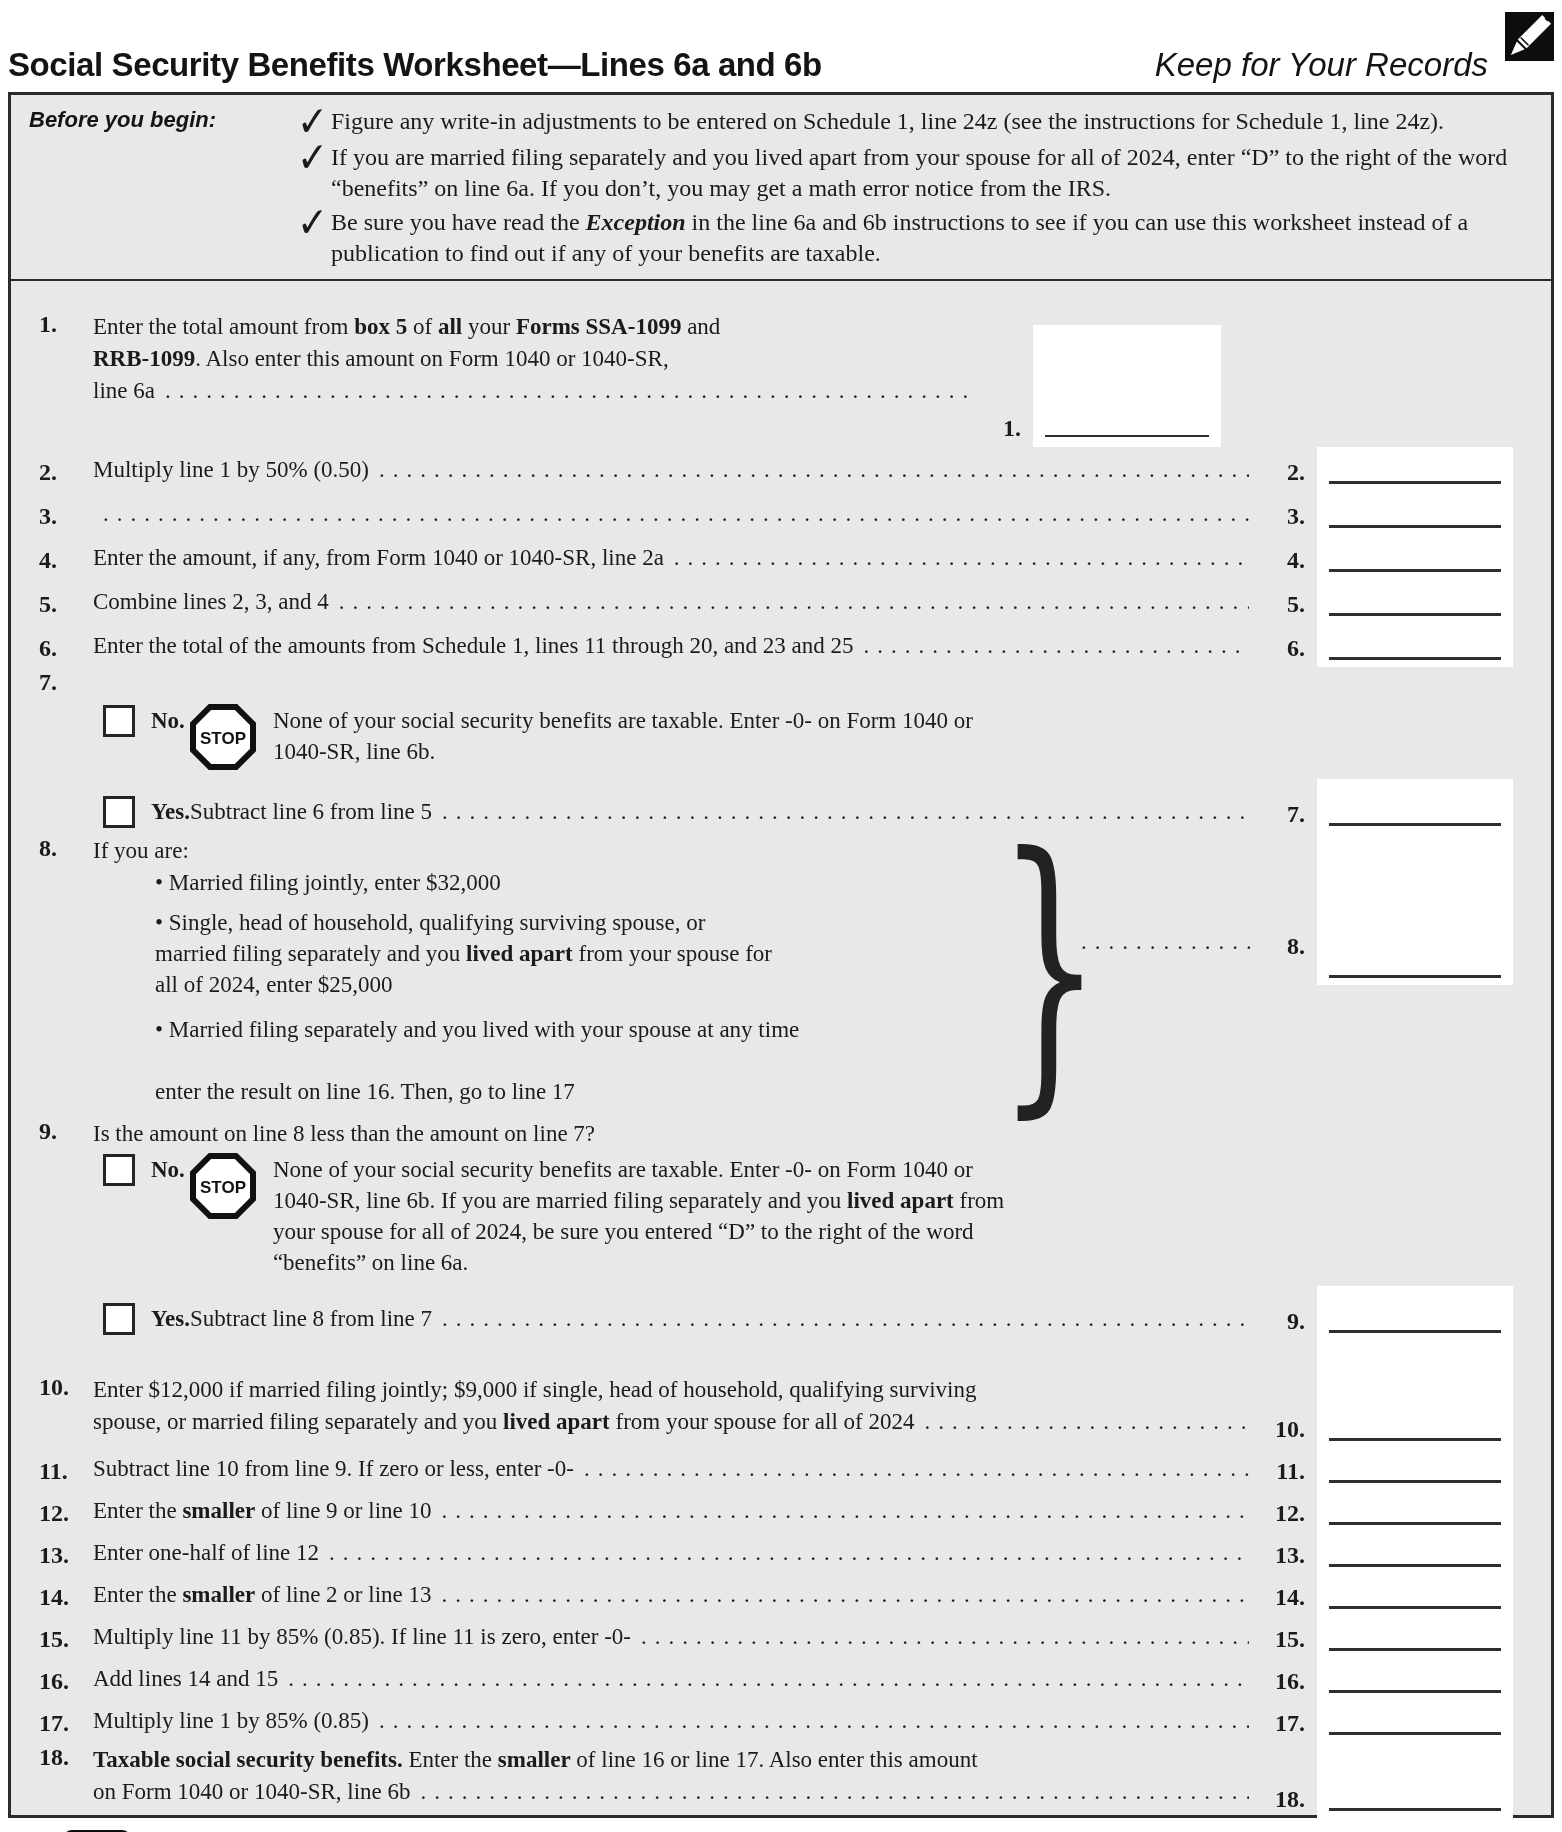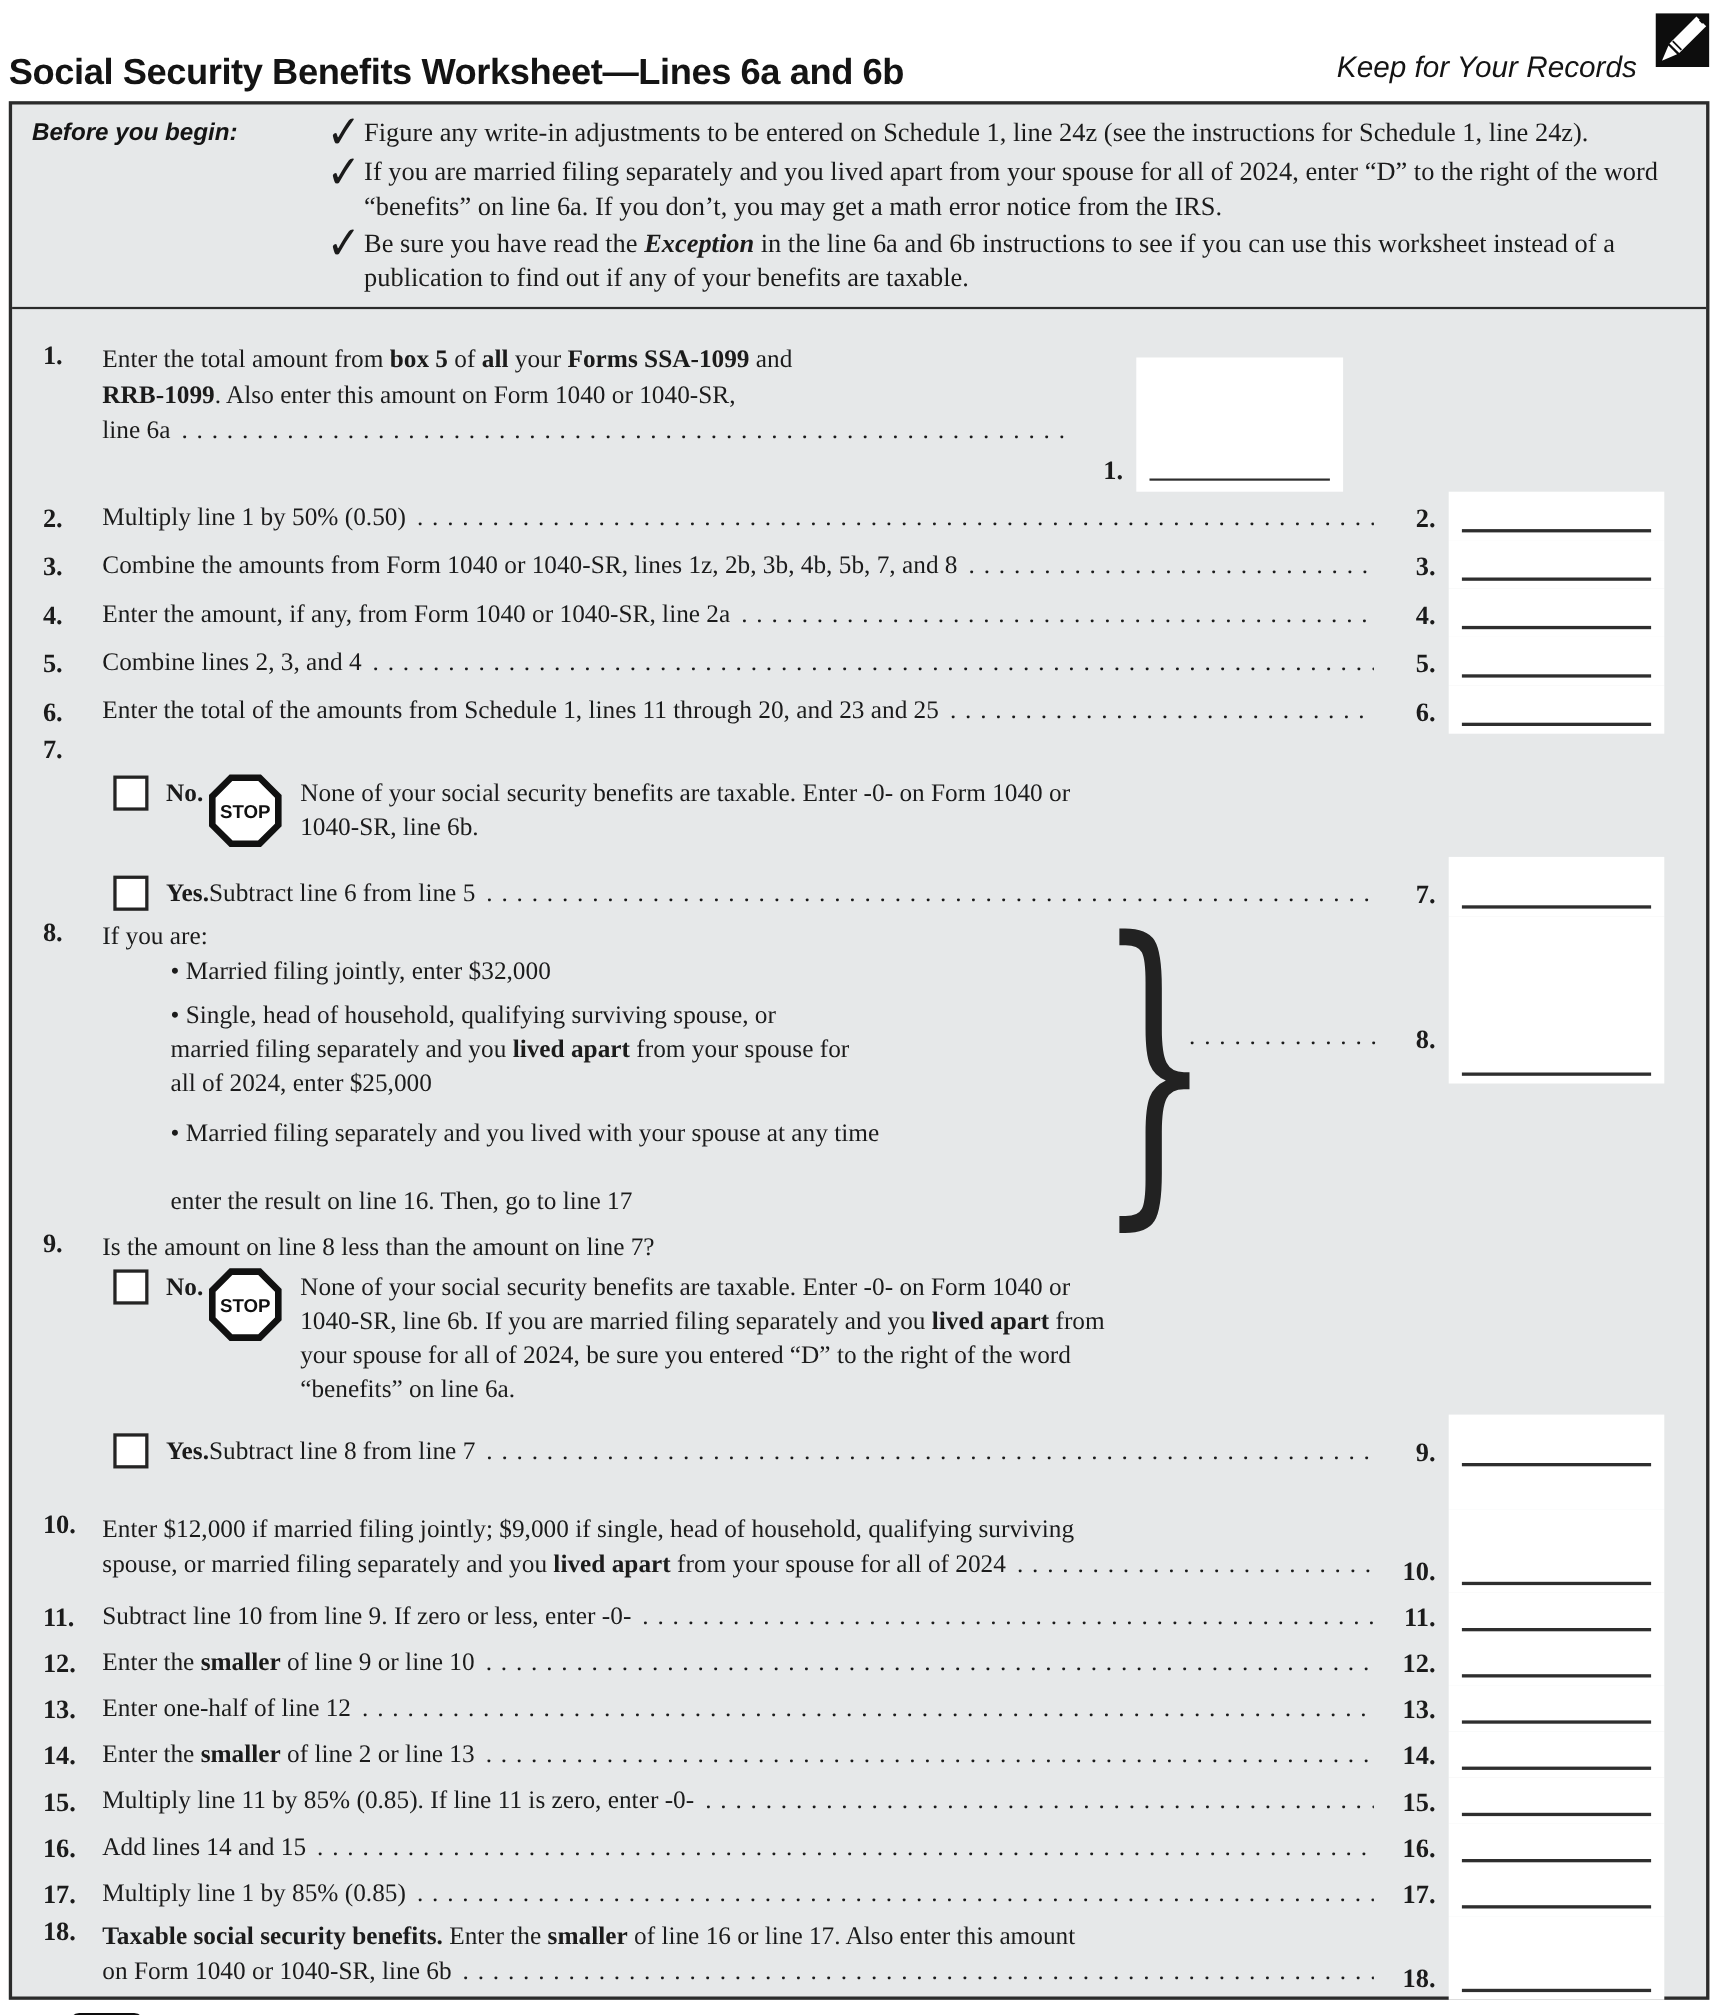--- a/index.html
+++ b/index.html
@@ -14,21 +14,21 @@
   .i { font-style:italic; }
 
   
   .hdr { position:relative; height:92px; padding:46px 8px 0 8px; display:flex; align-items:flex-start; }
   .hdr-title {
     flex:1; font-family:"Liberation Sans", sans-serif; font-weight:bold;
     font-size:33px; letter-spacing:-0.4px; color:#141414;
   }
   .hdr-keep {
     font-family:"Liberation Sans", sans-serif; font-style:italic;
-    font-size:27px; color:#141414; margin-right:66px; padding-bottom:2px;
+    font-size:33px; color:#141414; margin-right:66px; padding-bottom:2px;
   }
   .pencil { position:absolute; right:8px; top:12px; width:49px; height:49px; }
 
   
   .box {
     margin:0 8px; height:1726px;
     border:3px solid #2b2b2b; background:#e6e8e9;
   }
 
   
@@ -166,21 +166,20 @@
       <div class="ca bot">2.</div>
       <div class="cb">
           <span class="rule"></span>
         </div>
       <div></div>
     </div>
     <div class="row mh44">
       <div class="cn bot">3.</div>
       <div class="ct bot">
           <div class="tl" style="width:100%">
-            <span class="rt"><span>Combine the amounts from Form 1040 or 1040-SR, lines 1z, 2b, 3b, 4b, 5b, 7, and 8</span></span>
             <span class="leader"></span>
           </div>
         </div>
       <div class="ca bot">3.</div>
       <div class="cb">
           <span class="rule"></span>
         </div>
       <div></div>
     </div>
     <div class="row mh44">

